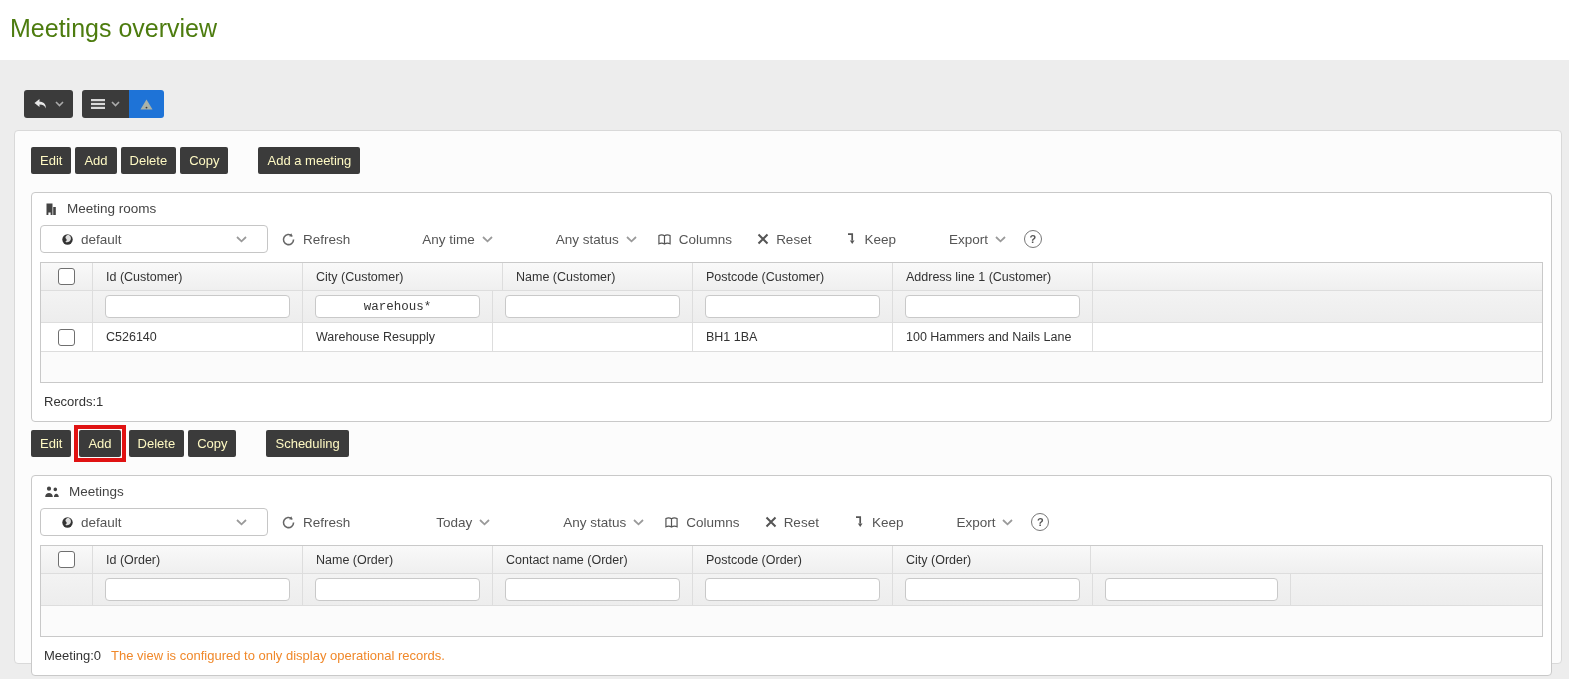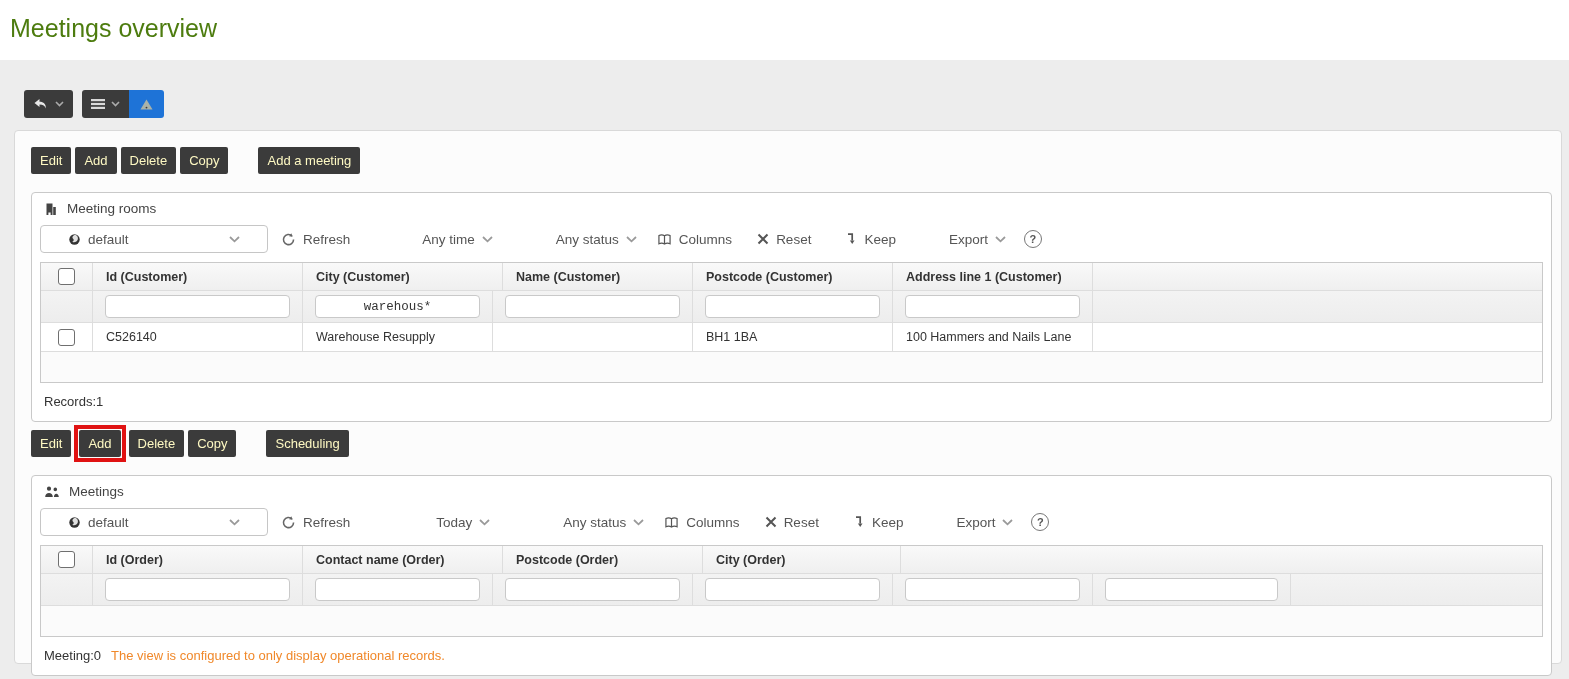--- a/index.html
+++ b/index.html
@@ -29,34 +29,34 @@
   .abtn{background:#3b3b3b;color:#fef9c3;font-size:13px;height:27px;padding:0 9px;
         display:inline-flex;align-items:center;border-radius:2px;cursor:pointer;white-space:nowrap;}
   .abtn.special{margin-left:26px;}
   .red-wrap{border:4px solid #e01212;padding:1px;display:inline-flex;margin:-5px -1px;}
 
   
   .inner-panel{margin-top:13px;background:#fff;border:1px solid #c9c9c9;border-radius:4px;}
   .inner-head{padding:8px 12px 6px;display:flex;align-items:center;gap:9px;font-size:13.5px;color:#444;}
   .filter-bar{display:flex;align-items:center;padding:3px 8px 9px 8px;color:#555;font-size:13.5px;}
   .select{width:228px;height:28px;box-sizing:border-box;border:1px solid #c6c6c6;border-radius:4px;
-          background:#fff;display:flex;align-items:center;padding:0 27px;gap:7px;cursor:pointer;}
+          background:#fff;display:flex;align-items:center;padding:0 20px;gap:7px;cursor:pointer;}
   .select .grow{flex:1;}
   .tb-item{display:flex;align-items:center;gap:7px;cursor:pointer;white-space:nowrap;}
   .m12{margin-left:13px}.m72{margin-left:72px}.m63{margin-left:63px}.m20{margin-left:20px}
   .m25{margin-left:25px}.m33{margin-left:33px}.m53{margin-left:53px}.m18{margin-left:18px}
 
   
   .grid{margin:0 8px;border:1px solid #c9c9c9;font-size:12.5px;}
   .grow-row{display:flex;border-bottom:1px solid #ddd;}
   .grow-row:last-child{border-bottom:none;}
   .cell{border-right:1px solid #ddd;box-sizing:border-box;display:flex;align-items:center;
         padding:0 13px;color:#333;overflow:hidden;white-space:nowrap;}
   .cell.cb{justify-content:center;padding:0;}
-  .hrow{background:linear-gradient(#f9f9f9,#efefef);height:27px;font-weight:bold;}
+  .hrow{background:linear-gradient(#f9f9f9,#efefef);height:27px;font-weight:normal;}
   .frow{background:linear-gradient(#f3f3f3,#ededed);height:31px;}
   .frow .cell{padding:0 12px;}
   .drow{background:#fff;height:28px;}
   .erow{height:30px;background:#fbfbfb;}
   .erow .cell{border-right:none;}
   .w0{width:52px}.w1{width:210px}.w2{width:190px}.w3{width:200px}
   .w4{width:200px}.w5{width:200px}.w6{width:198px}
   .wlast{flex:1;border-right:none;}
   .f-input{width:100%;height:23px;box-sizing:border-box;border:1px solid #c9c9c9;border-radius:4px;
            text-align:center;font-size:12.5px;font-family:Liberation Mono, monospace;color:#333;outline:none;}
@@ -366,20 +366,21 @@
           <span class="qmark">?</span>
         </div>
       </div>
 
       <div class="grid">
         <div class="grow-row hrow">
           <div class="cell cb w0">
               <span class="checkbox"></span>
             </div>
           <div class="cell w1">Id (Order)</div>
+          <div class="cell w2">Name (Order)</div>
           <div class="cell w4">Contact name (Order)</div>
           <div class="cell w5">Postcode (Order)</div>
           <div class="cell w6">City (Order)</div>
           <div class="cell wlast"></div>
         </div>
         <div class="grow-row frow">
           <div class="cell cb w0"></div>
           <div class="cell w1">
               <input class="f-input" value="" style="">
             </div>

